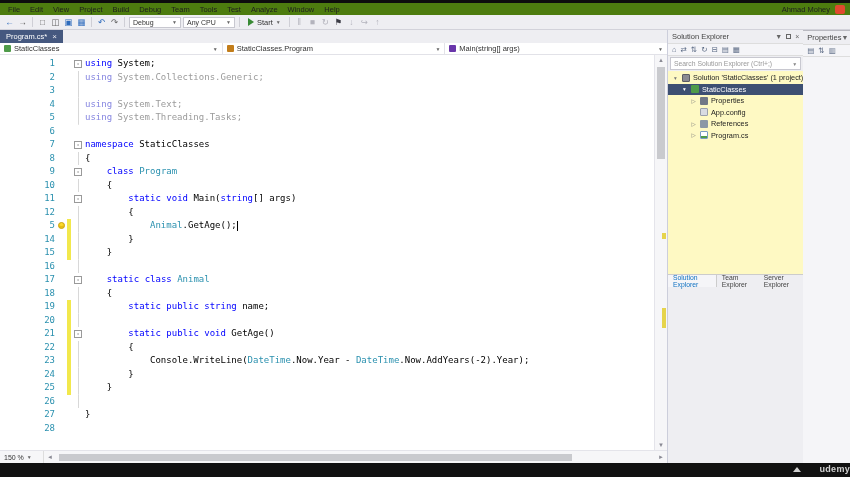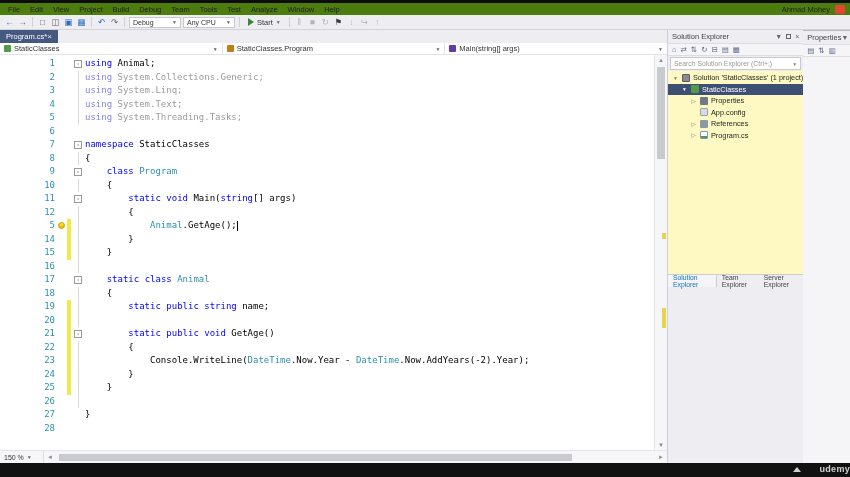--- a/index.html
+++ b/index.html
@@ -24,21 +24,21 @@
   .combo{display:flex;align-items:center;background:#fff;border:1px solid #c8c8d0;height:11px;font-size:7px;
          padding:0 3px;gap:3px;color:#333;min-width:52px}
   .combo .arr{font-size:5px;color:#666;margin-left:auto}
   .start-btn{display:flex;align-items:center;gap:3px;font-size:7.5px;color:#333;padding:0 4px;height:12px}
   .play{width:0;height:0;border-left:6px solid #388a34;border-top:4px solid transparent;border-bottom:4px solid transparent}
   .start-arr{font-size:5px;color:#666}
   
   .main{display:flex;height:433px}
   .editor-pane{flex:1;display:flex;flex-direction:column;min-width:0;background:#fff;border-right:1px solid #cccedb}
   .tabstrip{height:13px;background:#eeeef2;display:flex;align-items:flex-end}
-  .tab{height:13px;background:#45587f;color:#fff;font-size:7.5px;display:flex;align-items:center;padding:0 6px;}
+  .tab{height:13px;background:#45587f;color:#fff;font-size:7.5px;display:flex;align-items:center;padding:0 6px;gap:5px}
   .tab .close{font-size:8px;color:#e8e8ef;line-height:1}
   .breadcrumb{height:12px;display:flex;border-bottom:1px solid #e2e2e8;background:#fff}
   .bc-item{flex:1;display:flex;align-items:center;gap:3px;font-size:7.5px;color:#333;border-right:1px solid #e2e2e8;padding:0 4px}
   .bc-ic{width:7px;height:7px;border-radius:1px;flex:none}
   .bc-ic.proj{background:#4f9b49}
   .bc-ic.cls{background:#c27d1a}
   .bc-ic.mth{background:#6936aa}
   .bc-arr{margin-left:auto;font-size:5px;color:#666}
   
   .editor-body{flex:1;display:flex;position:relative;overflow:hidden;background:#fff}
@@ -205,35 +205,34 @@
 
       <div class="editor-body">
         <div class="code-scroll">
             <div class="line">
               <span class="ln">1</span>
               <span class="glyph"></span>
               <span class="modbar"></span>
               <span class="foldcol">
                 <span class="foldbox">-</span>
               </span>
-              <span class="txt"><span class="tk kw">using</span><span class="tk pl"> Animal;</span></span>
+              <span class="txt"><span class="tk kw">using</span><span class="tk pl"> System;</span></span>
             </div>
             <div class="line">
               <span class="ln">2</span>
               <span class="glyph"></span>
               <span class="modbar"></span>
               <span class="foldcol guide"></span>
               <span class="txt"><span class="tk kwf">using</span><span class="tk gr"> System.Collections.Generic;</span></span>
             </div>
             <div class="line">
               <span class="ln">3</span>
               <span class="glyph"></span>
               <span class="modbar"></span>
               <span class="foldcol guide"></span>
-              <span class="txt"><span class="tk kwf">using</span><span class="tk gr"> System.Linq;</span></span>
             </div>
             <div class="line">
               <span class="ln">4</span>
               <span class="glyph"></span>
               <span class="modbar"></span>
               <span class="foldcol guide"></span>
               <span class="txt"><span class="tk kwf">using</span><span class="tk gr"> System.Text;</span></span>
             </div>
             <div class="line">
               <span class="ln">5</span>

